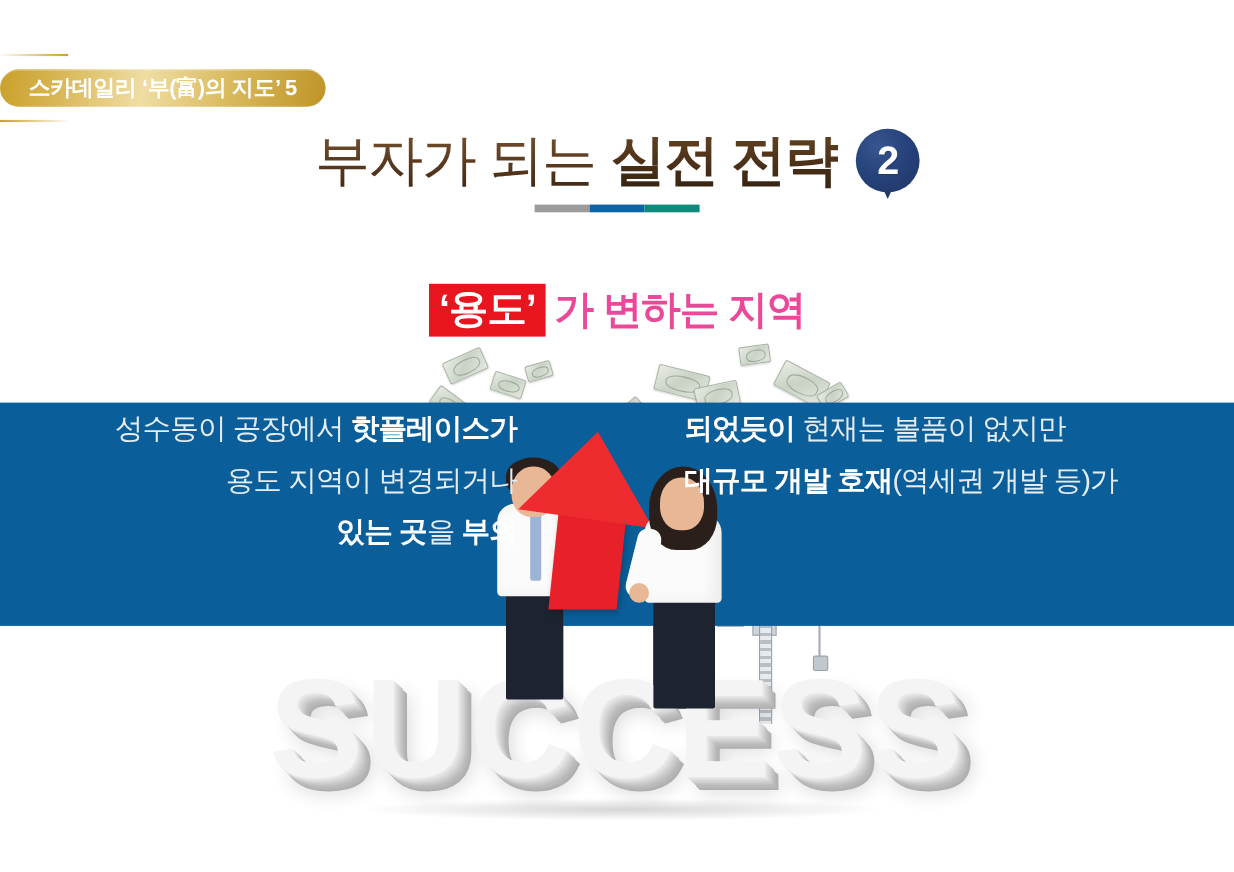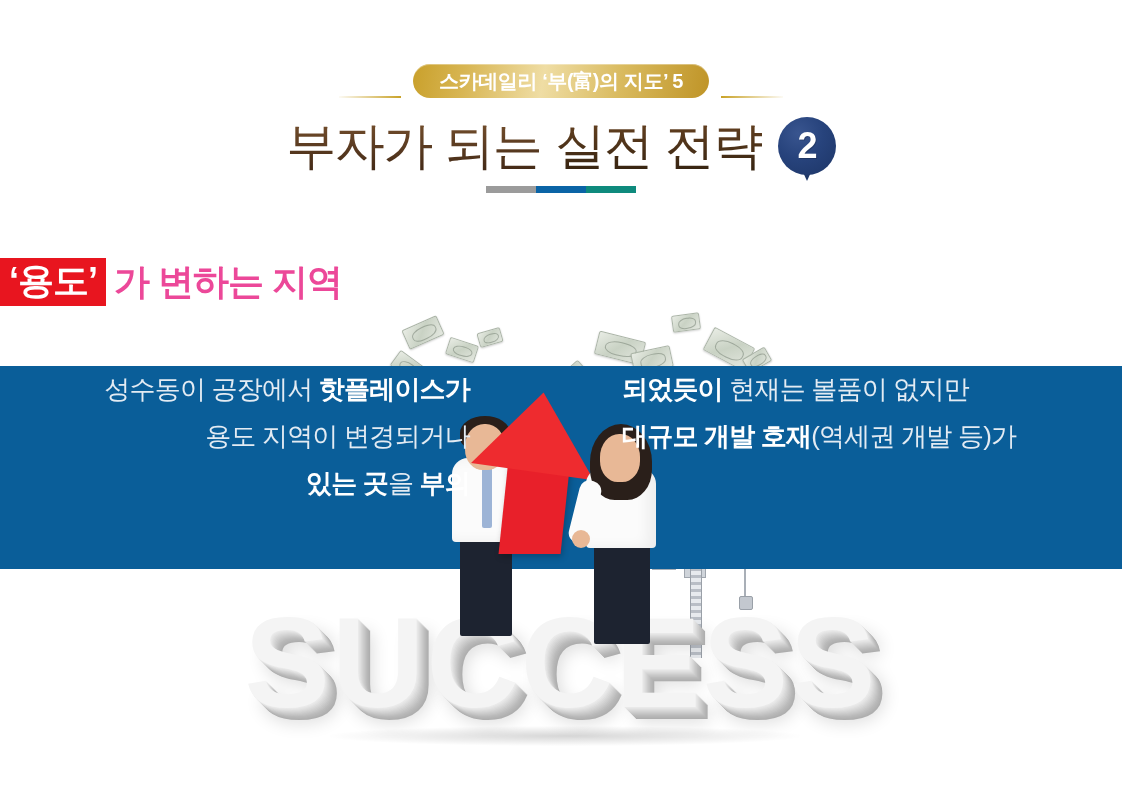--- a/index.html
+++ b/index.html
@@ -19,23 +19,24 @@
   }
 
   
   .badge-row {
     position: absolute;
     left: 0;
     top: 62px;
     width: 1122px;
     height: 36px;
     display: flex;
-    align-items: flex-end;
+    align-items: flex-start;
     justify-content: center;
     gap: 12px;
+    flex-direction: column;
   }
   .badge-rule {
     width: 62px;
     height: 2px;
     flex: 0 0 auto;
   }
   .badge-rule.left {
     background: linear-gradient(to right, rgba(201,162,39,0.05), #c9a227);
   }
   .badge-rule.right {
@@ -83,21 +84,21 @@
   }
   .hl-light {
     font-weight: normal;
     background: linear-gradient(to bottom, #7b5430, #3c2413);
     -webkit-background-clip: text;
     background-clip: text;
     color: #5b3b20;
     -webkit-text-fill-color: transparent;
   }
   .hl-strong {
-    font-weight: normal;
+    font-weight: bold;
     margin-left: 14px;
     background: linear-gradient(to bottom, #6b4523, #30200f);
     -webkit-background-clip: text;
     background-clip: text;
     color: #402a15;
     -webkit-text-fill-color: transparent;
   }
   
   .pin {
     position: relative;
@@ -150,20 +151,21 @@
   .div-seg { width: 50px; height: 7px; }
 
   
   .subtitle-row {
     position: absolute;
     left: 0;
     top: 258px;
     width: 1122px;
     display: flex;
     align-items: center;
+    justify-content: center;
   }
   .subtitle {
     font-size: 36px;
     font-weight: bold;
     letter-spacing: -1px;
     white-space: nowrap;
     display: flex;
     align-items: center;
     color: #1b3a73;
   }

